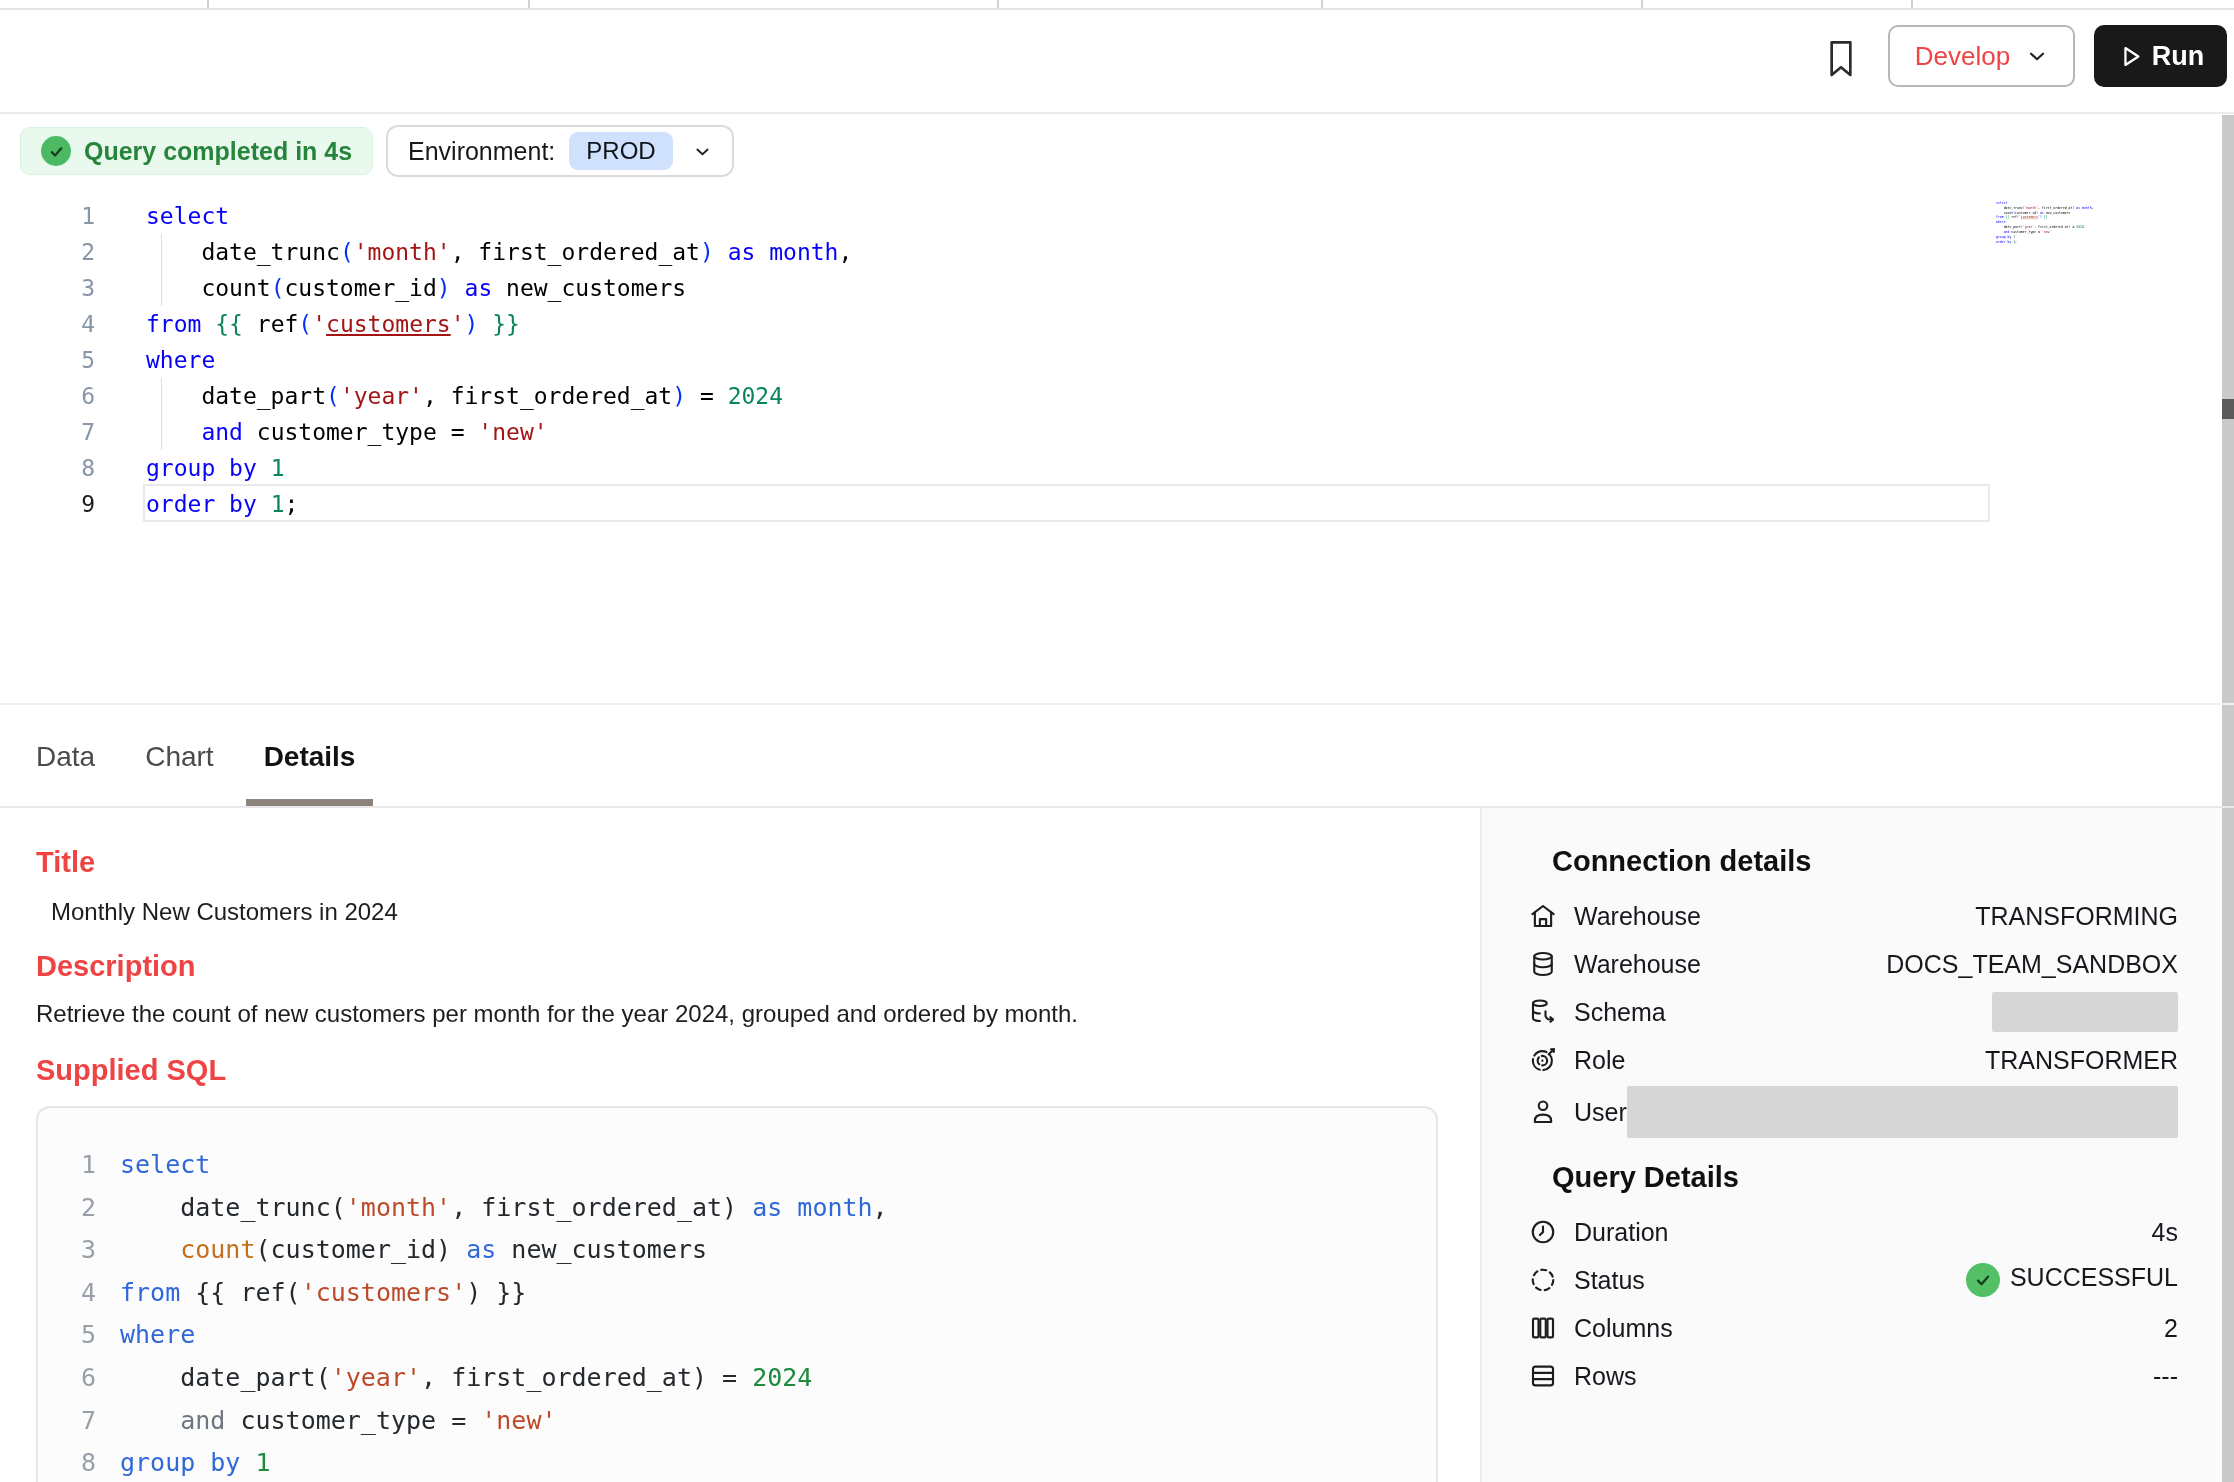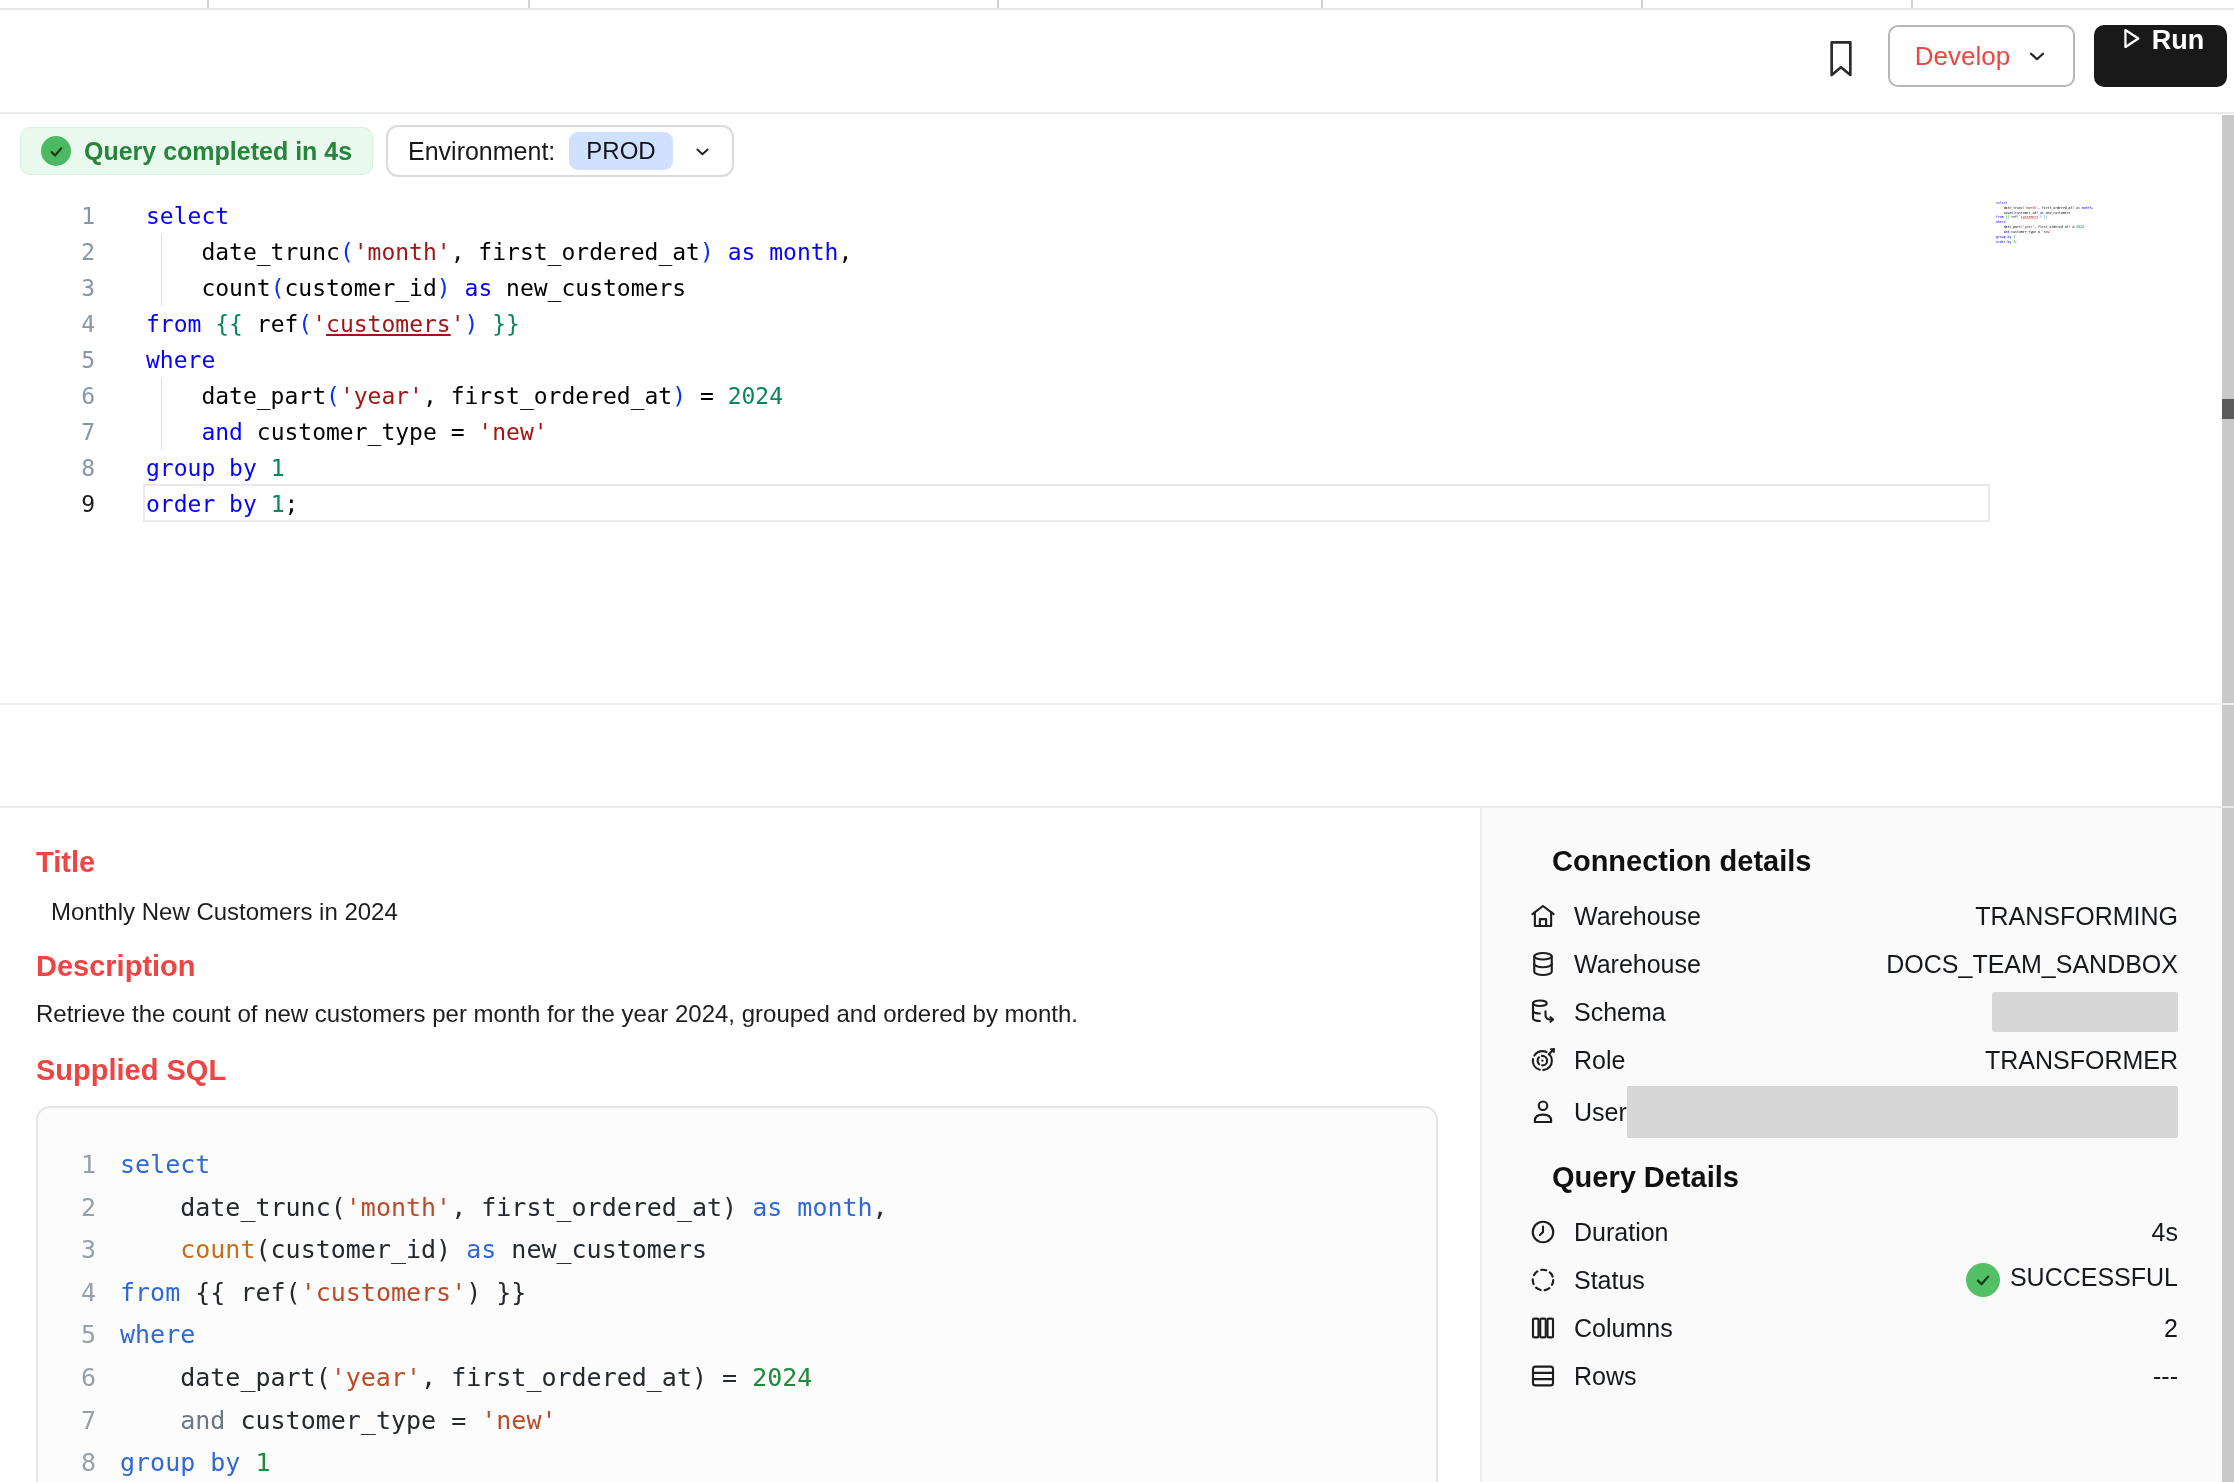--- a/index.html
+++ b/index.html
@@ -11,21 +11,21 @@
   .top-strip{position:absolute;top:0;left:0;width:100%;height:8px;border-bottom:2px solid #e6e6e6;background:#fff;}
   .top-strip .sep{position:absolute;top:0;width:2px;height:8px;background:#d2d2d2;}
 
   
   .header-bar{position:absolute;top:10px;left:0;width:100%;height:102px;border-bottom:2px solid #ebebeb;background:#fff;}
   .bookmark-btn{position:absolute;left:1818px;top:36px;width:46px;height:50px;display:flex;align-items:center;justify-content:center;cursor:pointer;}
   .develop-btn{position:absolute;left:1888px;top:25px;width:187px;height:62px;border:2px solid #b7b7b7;border-radius:10px;
                background:#fff;display:flex;align-items:center;justify-content:center;gap:16px;
                font-size:26px;font-weight:500;color:#ef4444;box-sizing:border-box;cursor:pointer;}
   .run-btn{position:absolute;left:2094px;top:25px;width:133px;height:62px;background:#191919;border-radius:10px;color:#fff;
-           display:flex;align-items:flex-start;justify-content:center;gap:8px;font-size:27px;font-weight:600;cursor:pointer;}
+           display:flex;align-items:center;justify-content:center;gap:8px;font-size:27px;font-weight:600;cursor:pointer;}
 
   
   .status-pill{position:absolute;left:20px;top:127px;height:48px;border-radius:10px;background:#e9f9ee;
                border:1px solid #d9f0e0;display:inline-flex;align-items:center;gap:13px;padding:0 20px;
                font-size:25px;font-weight:600;color:#27843b;box-sizing:border-box;}
   .check-circle{width:30px;height:30px;border-radius:50%;background:#4cba63;display:flex;align-items:center;justify-content:center;flex:0 0 auto;}
   .env-box{position:absolute;left:386px;top:125px;height:52px;border:2px solid #dadada;border-radius:12px;background:#fff;
            display:inline-flex;align-items:center;padding:0 20px;font-size:25px;color:#191919;box-sizing:border-box;cursor:pointer;}
   .prod-pill{background:#cfe1fc;border-radius:9px;padding:5px 17px;margin-left:14px;font-weight:500;color:#10131a;font-size:24px;}
   .env-chevron{margin-left:20px;display:flex;}
@@ -183,20 +183,25 @@
         <div class="code-line"><span class="code"><span class="pl">    </span><span class="kw">and</span><span class="pl"> customer_type = </span><span class="str">'new'</span></span></div>
         <div class="code-line"><span class="code"><span class="kw">group by</span><span class="pl"> </span><span class="num">1</span></span></div>
         <div class="code-line"><span class="code"><span class="kw">order by</span><span class="pl"> </span><span class="num">1</span><span class="pl">;</span></span></div>
       </div>
   </div>
 
   <div class="scroll-track"></div>
   <div class="scroll-thumb"></div>
 
   <div class="section-divider-top"></div>
+  <div class="tabs">
+      <div class="tab">Data</div>
+      <div class="tab">Chart</div>
+      <div class="tab active">Details</div>
+    </div>
   <div class="tabs-divider"></div>
 
   <div class="h-block" id="h-title">Title</div>
   <div class="v-block" id="v-title">Monthly New Customers in 2024</div>
   <div class="h-block" id="h-desc">Description</div>
   <div class="v-block" id="v-desc">Retrieve the count of new customers per month for the year 2024, grouped and ordered by month.</div>
   <div class="h-block" id="h-sql">Supplied SQL</div>
 
   <div class="sql-card">
     <div class="card-code card-theme">

